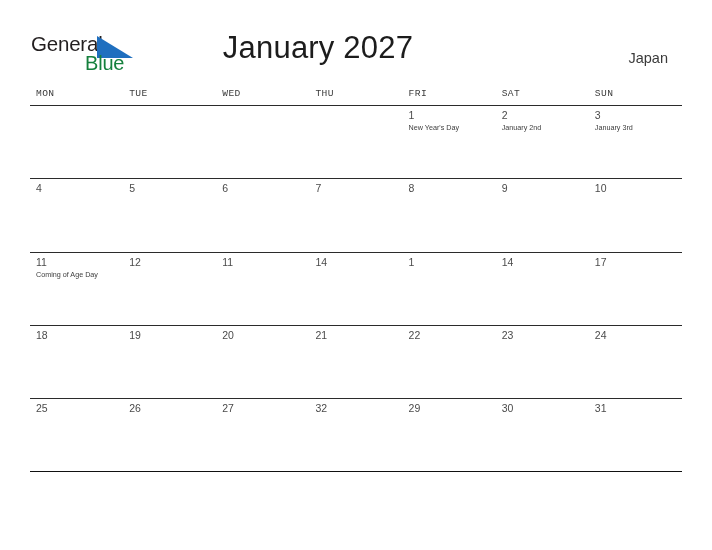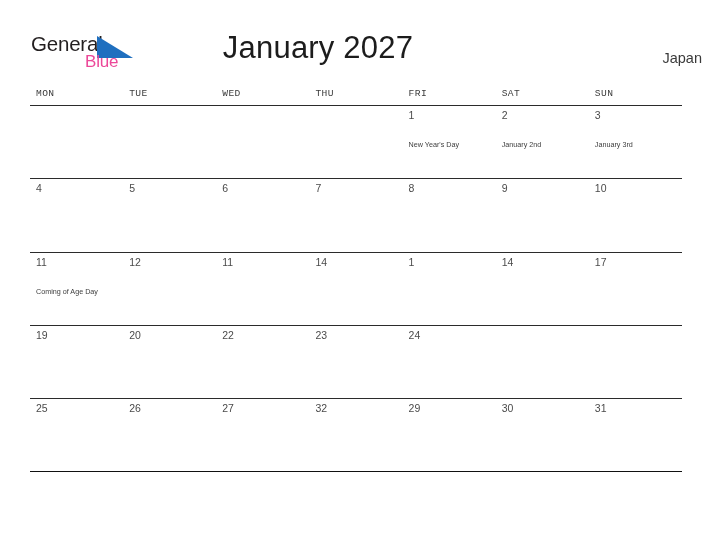--- a/index.html
+++ b/index.html
@@ -49,43 +49,43 @@
   }
   .logo-tri-svg {
     position: absolute;
     left: 66px;
     top: 4px;
   }
   .logo-blue {
     position: absolute;
     left: 54px;
     top: 20px;
-    font-size: 17px;
+    font-size: 20px;
     letter-spacing: -0.2px;
-    color: #ec4899;
+    color: #15803d;
     font-family: "Liberation Sans", sans-serif;
     white-space: nowrap;
   }
 
   .title {
     position: absolute;
     left: 0;
     top: 30px;
     width: 636px;
     text-align: center;
     font-size: 31px;
     font-weight: 400;
     color: #1c1c1c;
     font-family: "Liberation Sans", sans-serif;
     letter-spacing: 0.2px;
   }
 
   .country {
     position: absolute;
-    right: 10px;
+    right: 44px;
     top: 50px;
     font-size: 14.5px;
     color: #3a3a3a;
     font-family: "Liberation Sans", sans-serif;
     white-space: nowrap;
   }
 
   
   .calendar {
     position: absolute;
@@ -132,21 +132,21 @@
   .day-num {
     font-size: 10.5px;
     color: #4a4a4a;
     line-height: 13px;
     font-family: "Liberation Sans", sans-serif;
   }
   .day-event {
     font-size: 7.2px;
     color: #3d3d3d;
     line-height: 10px;
-    margin-top: 18px;
+    margin-top: 1px;
     white-space: nowrap;
     font-family: "Liberation Sans", sans-serif;
   }
 </style>
 </head>
 <body>
 
 <div class="page">
 
   <div class="header">
@@ -265,28 +265,36 @@
           <div class="day-event"></div>
         </div>
       <div class="day-cell">
           <div class="day-num">17</div>
           <div class="day-event"></div>
         </div>
     </div>
 
     <div class="week-row">
       <div class="day-cell">
+          <div class="day-num">18</div>
+          <div class="day-event"></div>
+        </div>
+      <div class="day-cell">
           <div class="day-num">19</div>
           <div class="day-event"></div>
         </div>
       <div class="day-cell">
           <div class="day-num">20</div>
           <div class="day-event"></div>
         </div>
       <div class="day-cell">
+          <div class="day-num">21</div>
+          <div class="day-event"></div>
+        </div>
+      <div class="day-cell">
           <div class="day-num">22</div>
           <div class="day-event"></div>
         </div>
       <div class="day-cell">
           <div class="day-num">23</div>
           <div class="day-event"></div>
         </div>
       <div class="day-cell">
           <div class="day-num">24</div>
           <div class="day-event"></div>

